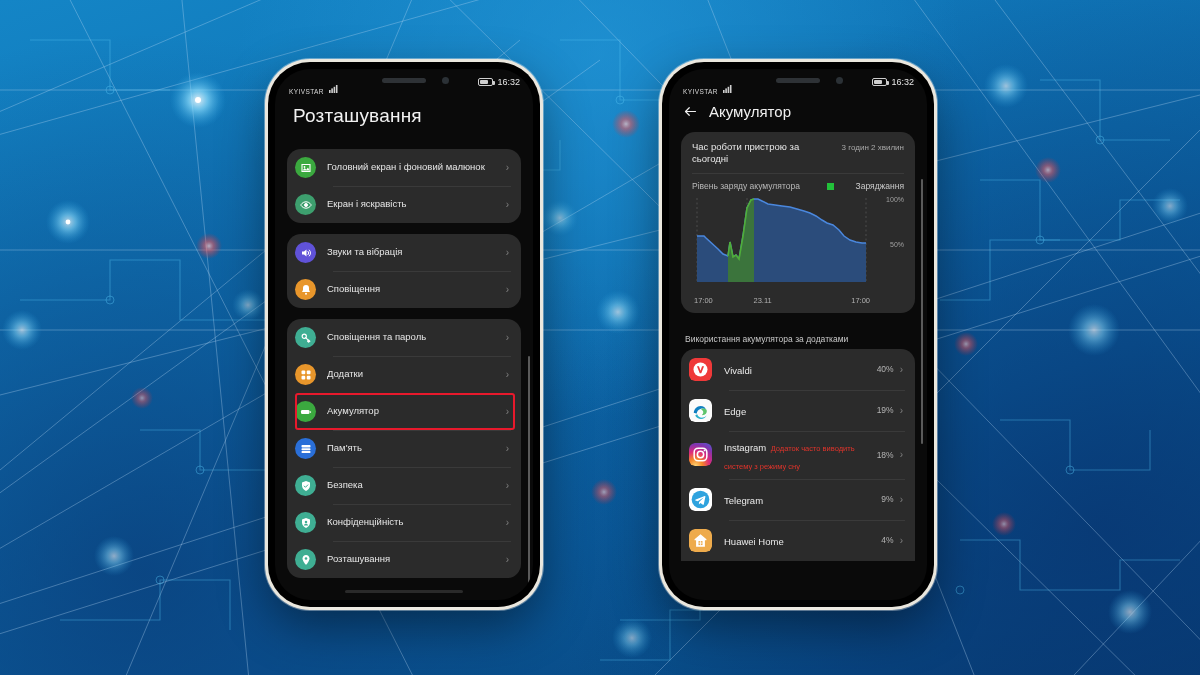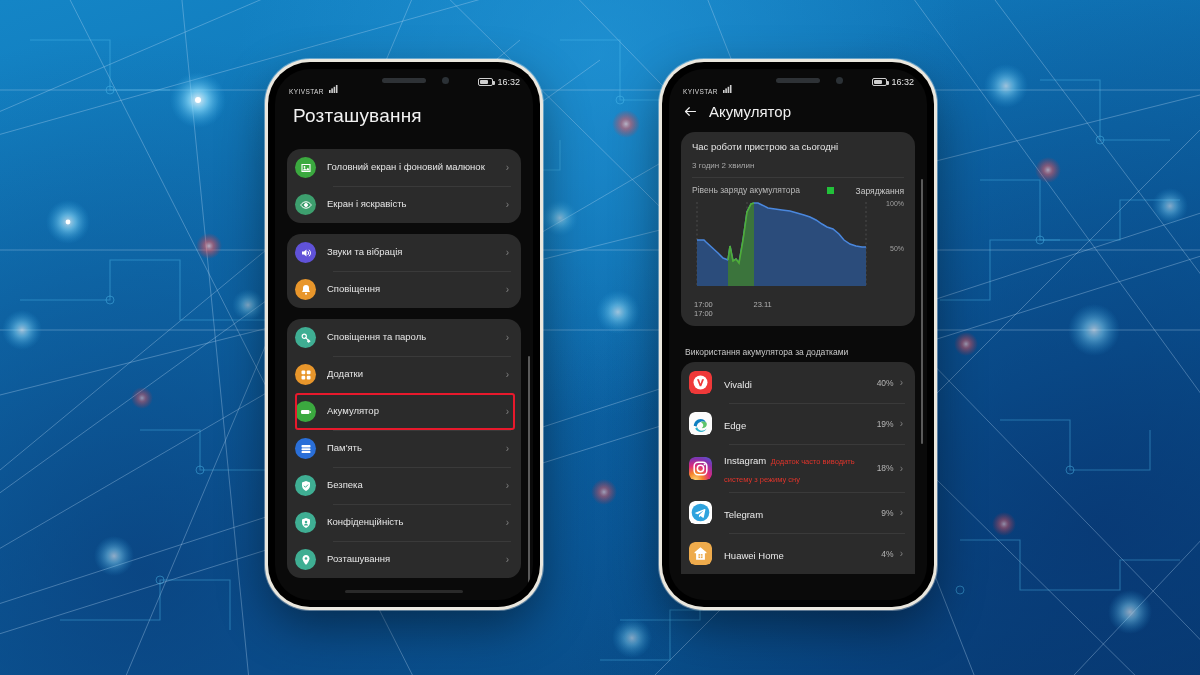--- a/index.html
+++ b/index.html
@@ -100,34 +100,34 @@
               bottom: 7px; width: 118px; height: 3px; border-radius: 2px;
               background: #2a2a2a; }
 
   
   .topbar { display: flex; align-items: center; padding: 8px 16px 12px 14px; gap: 11px; }
   .back-arrow { width: 15px; height: 15px; color: #efefef; cursor: pointer; }
   .topbar-title { font-size: 15px; color: #f0f0f0; }
 
   .rcard { background: #2b2b2b; border-radius: 14px; margin: 0 12px; padding: 9px 11px 8px; }
   .usage-head { display: flex; align-items: flex-start; gap: 6px; padding-bottom: 7px;
-                border-bottom: 1px solid #3a3a3a; flex-direction: column; }
+                border-bottom: 1px solid #3a3a3a; }
   .usage-head-l { font-size: 9.5px; color: #e7e7e7; line-height: 1.3; flex: 1; }
   .usage-head-r { font-size: 8px; color: #a8a8a8; white-space: nowrap; padding-top: 2px; }
 
   .chart-head { display: flex; align-items: center; padding: 7px 0 2px; }
   .chart-head-l { font-size: 8.5px; color: #b9b9b9; line-height: 1.3; flex: 1; }
   .legend { display: flex; align-items: center; gap: 22px; font-size: 8.5px; color: #c9c9c9; }
   .legend-sw { width: 7px; height: 7px; background: #22c13a; display: inline-block; }
 
   .chart-wrap { position: relative; height: 98px; margin-top: 2px; }
   .chart-wrap svg { display: block; }
   .y-lab { position: absolute; right: 0; font-size: 7px; color: #a0a0a0; }
   .x-axis { display: flex; justify-content: space-between; font-size: 7.5px;
-            color: #b0b0b0; padding: 2px 34px 0 2px; position: relative; flex-direction: column; }
+            color: #b0b0b0; padding: 2px 34px 0 2px; position: relative; }
   .x-axis span:nth-child(2) { position: absolute; left: 29%; }
 
   .section-title { font-size: 8.5px; color: #c9c9c9; padding: 21px 16px 5px; }
 
   .apps-card { background: #2b2b2b; border-radius: 14px 14px 0 0; margin: 0 12px;
                overflow: hidden; }
   .app-row { display: flex; align-items: center; min-height: 41px;
              padding: 6px 10px 6px 8px; position: relative; }
   .app-row + .app-row::before {
     content:""; position:absolute; left:48px; right:10px; top:0; height:1px; background:#3a3a3a;

